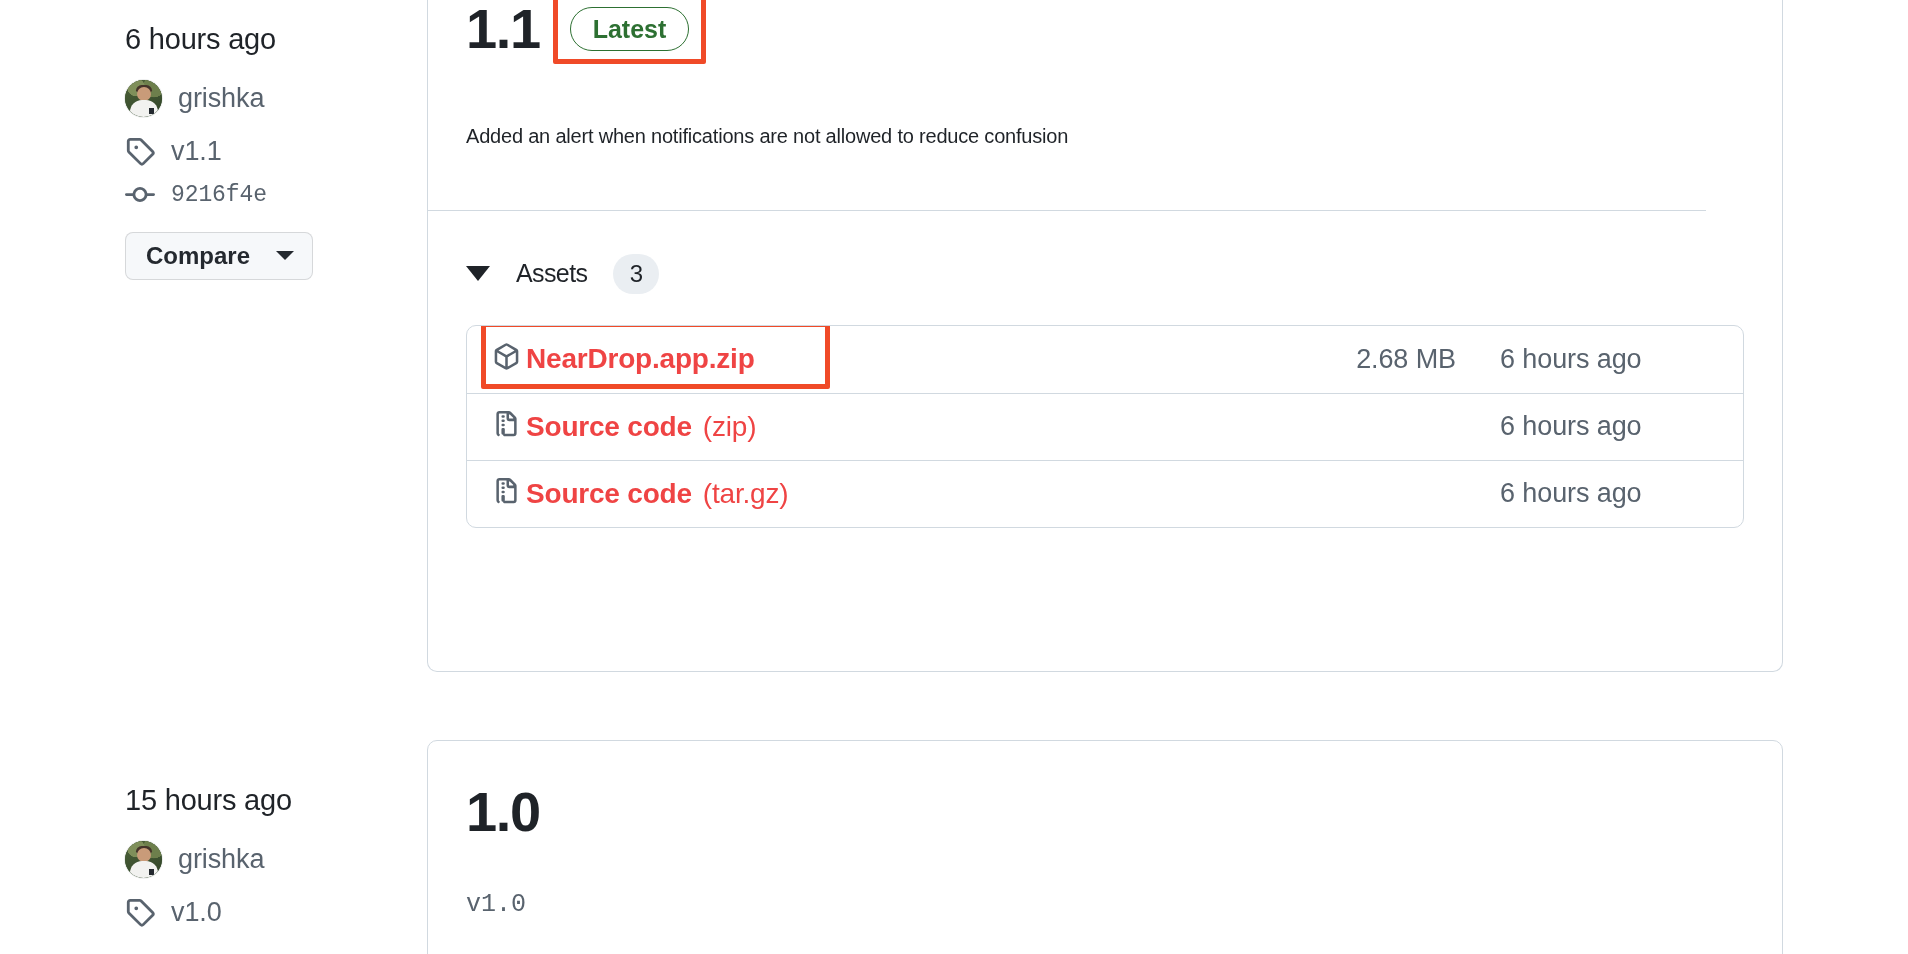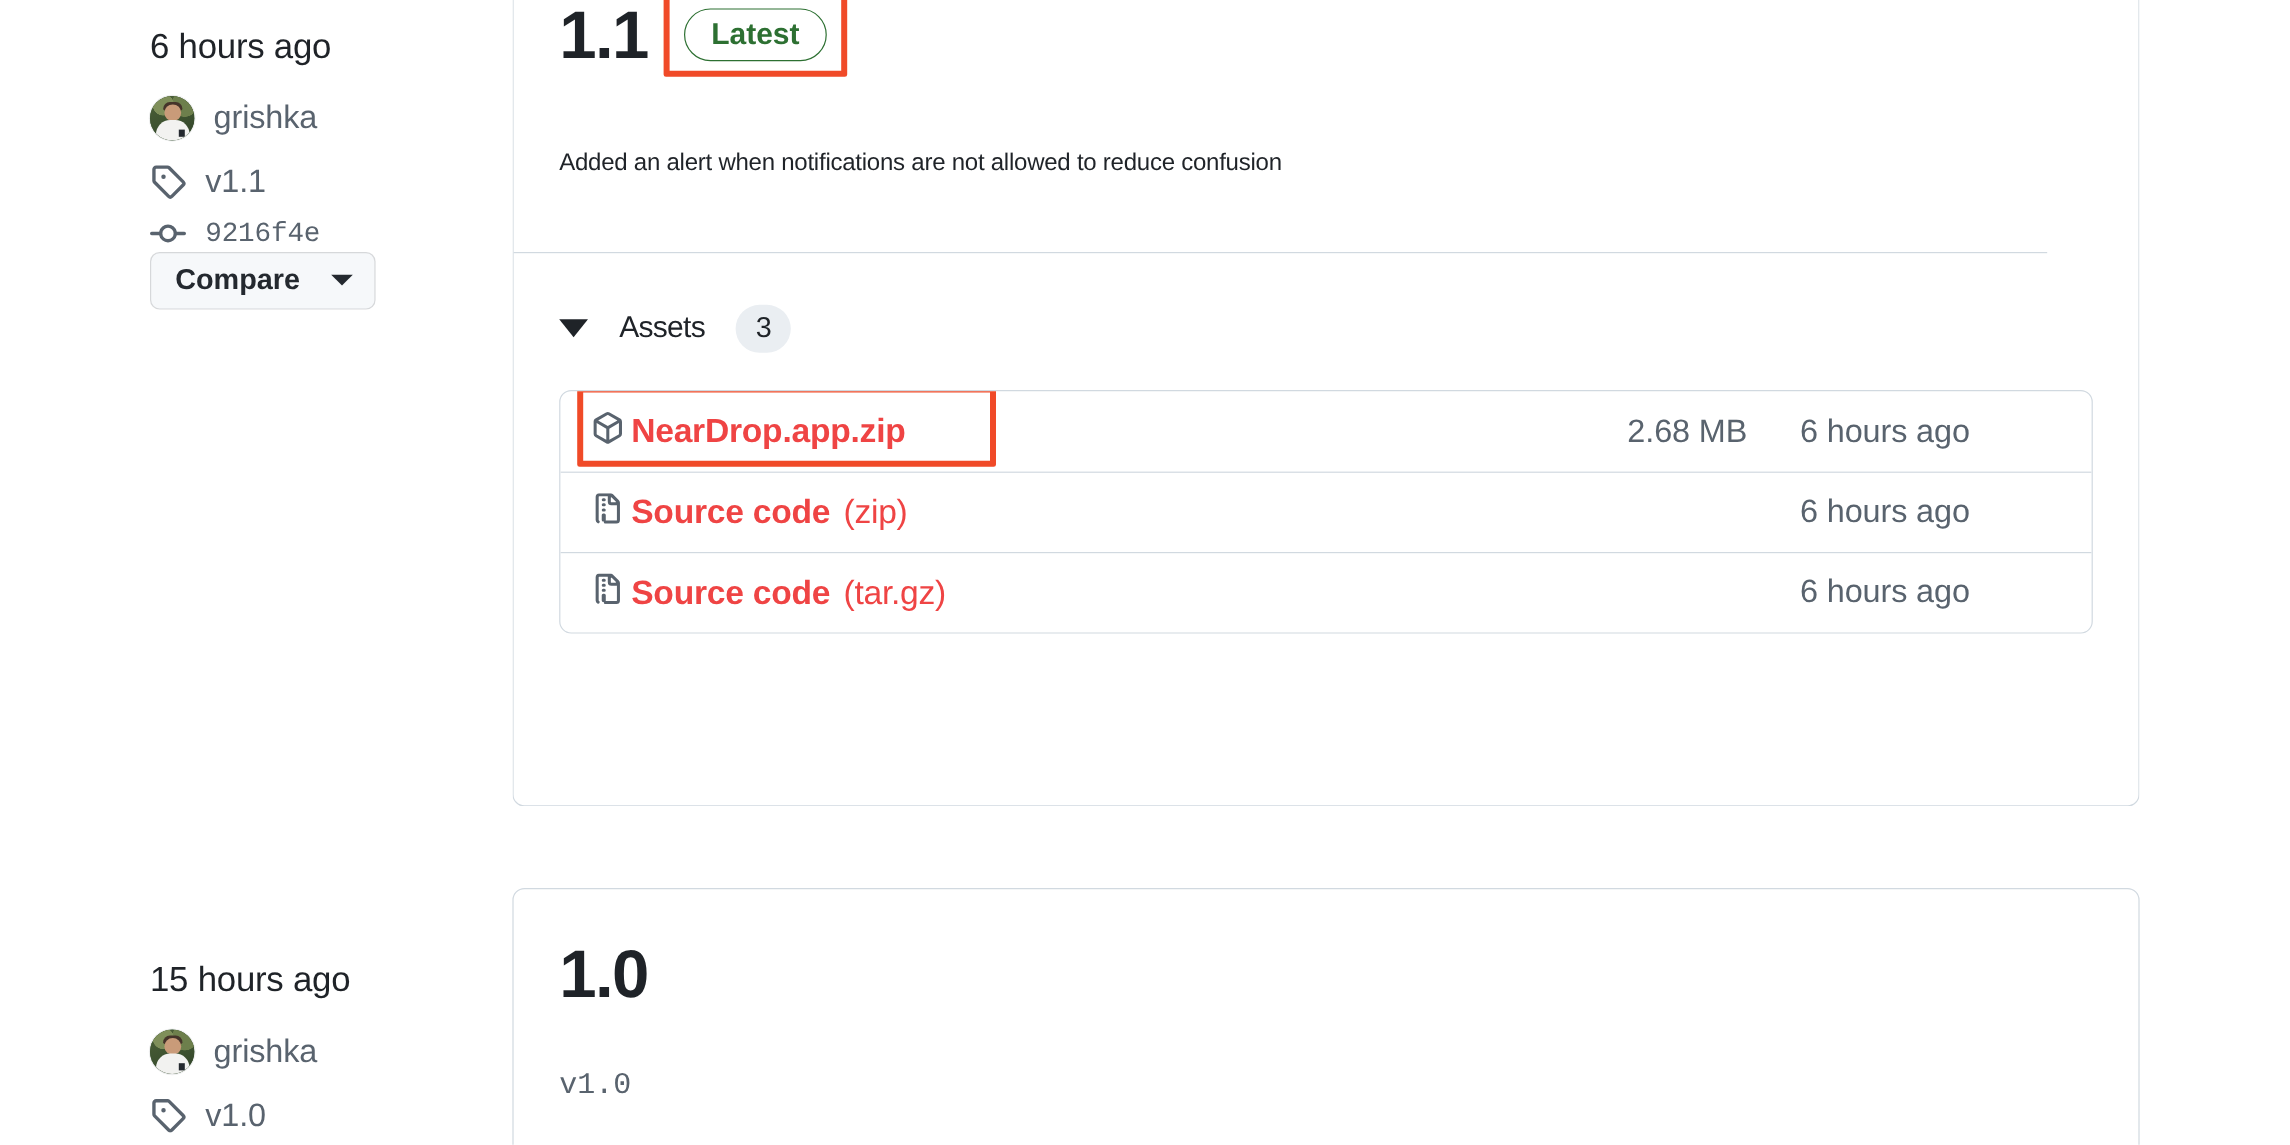--- a/index.html
+++ b/index.html
@@ -145,21 +145,21 @@
       <span class="meta-text">v1.1</span>
     </div>
 
     <div class="meta-row" style="margin-top:13px;">
       <svg class="ico" viewBox="0 0 16 16" fill="currentColor">
         <path d="M11.93 8.5a4.002 4.002 0 0 1-7.86 0H.75a.75.75 0 0 1 0-1.5h3.32a4.002 4.002 0 0 1 7.86 0h3.32a.75.75 0 0 1 0 1.5Zm-1.43-.75a2.5 2.5 0 1 0-5 0 2.5 2.5 0 0 0 5 0Z"></path>
       </svg>
       <span class="meta-text mono">9216f4e</span>
     </div>
 
-    <button class="compare-btn" style="">
+    <button class="compare-btn" style="margin-top:22px;">
       <span>Compare</span>
       <span class="caret"></span>
     </button>
   </div>
 
   <div class="card" style="top:-130px; height:802px; border-top-left-radius:0; border-top-right-radius:0; border-top:none;">
     <div class="card-body" style="padding-top:130px;">
 
       <div class="release-head" style="position:relative;">
         <div class="release-title">1.1</div>
@@ -217,21 +217,21 @@
           </a>
           <span class="spacer"></span>
           <span class="asset-size"></span>
           <span class="asset-time">6 hours ago</span>
         </div>
 
       </div>
     </div>
   </div>
 
-  <div class="meta-col" style="top:800px;">
+  <div class="meta-col" style="top:783px;">
     <div class="meta-date">15 hours ago</div>
 
     <div class="meta-row" style="margin-top:23px;">
       <div class="avatar">
         <div class="sky"></div>
           <div class="hair"></div>
           <div class="head"></div>
         <div class="body"></div>
           <div class="logo"></div>
       </div>

